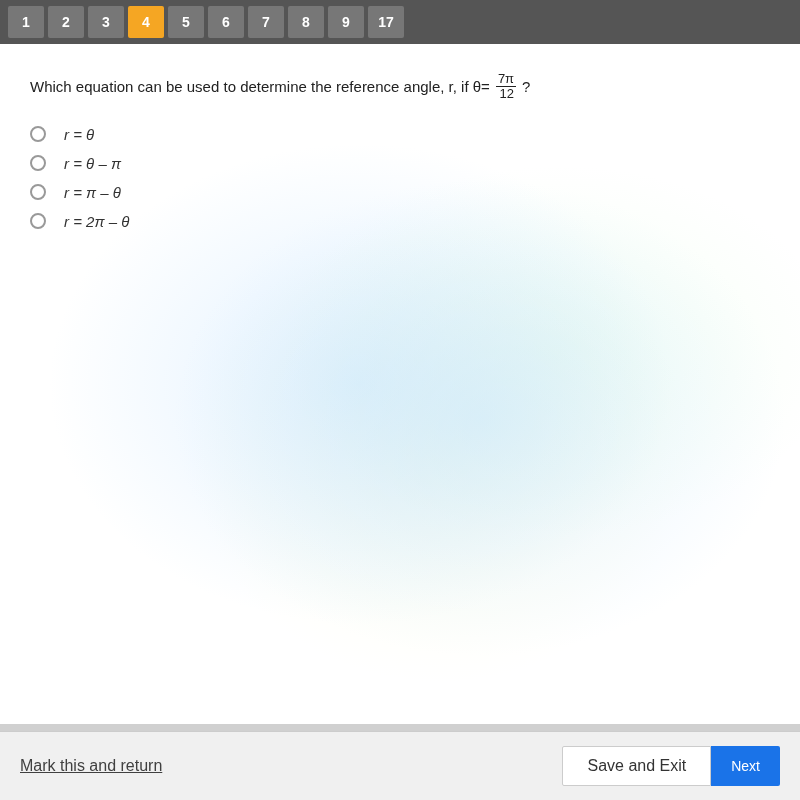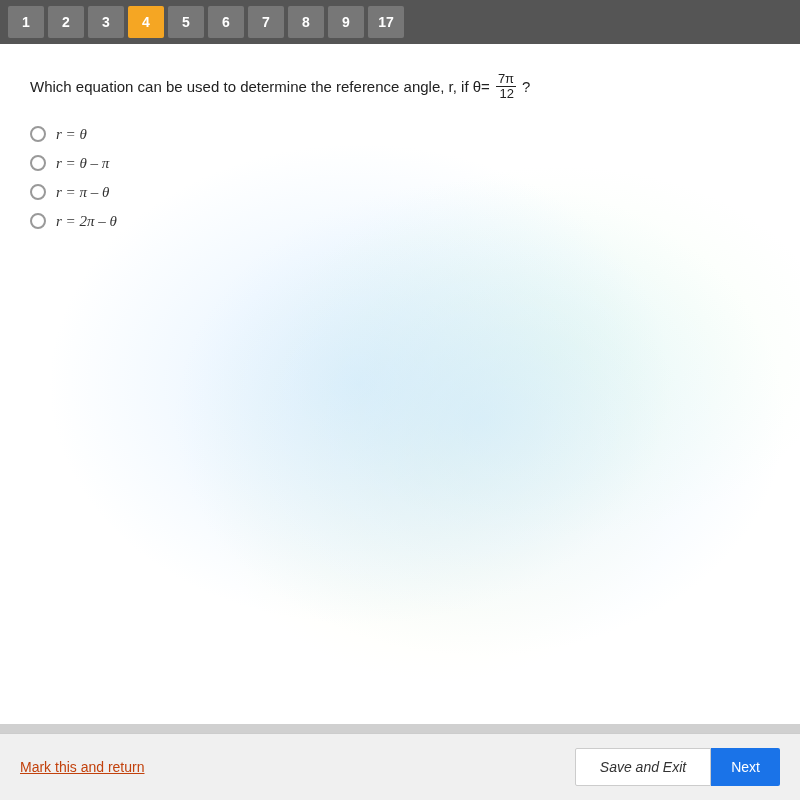--- a/index.html
+++ b/index.html
@@ -102,25 +102,24 @@
     
     .options {
       display: flex;
       flex-direction: column;
       gap: 12px;
       margin-top: 8px;
     }
     .option-row {
       display: flex;
       align-items: center;
-      gap: 10px;
+      gap: 18px;
       font-size: 15px;
       color: #333;
       cursor: pointer;
-      font-family: Liberation Serif, serif;
     }
     .radio-circle {
       width: 16px;
       height: 16px;
       border-radius: 50%;
       border: 2px solid #999;
       background: white;
       flex-shrink: 0;
       display: inline-block;
     }
@@ -133,40 +132,39 @@
       right: 0;
       background: #f0f0f0;
       border-top: 1px solid #ccc;
       padding: 14px 20px;
       display: flex;
       align-items: center;
       justify-content: space-between;
       z-index: 10;
     }
     .mark-return-link {
-      color: #c2410c;
+      color: #404040;
       text-decoration: underline;
-      font-size: 14px;
+      font-size: 16px;
       cursor: pointer;
       background: none;
       border: none;
     }
     .footer-right {
       display: flex;
       gap: 0;
     }
     .save-exit-btn {
       background: white;
       border: 1px solid #ccc;
       padding: 10px 24px;
-      font-size: 14px;
+      font-size: 16px;
       color: #333;
       cursor: pointer;
       border-radius: 2px 0 0 2px;
-      font-style: italic;
     }
     .next-btn {
       background: #1a73e8;
       border: none;
       padding: 10px 20px;
       color: white;
       font-size: 14px;
       cursor: pointer;
       border-radius: 0 2px 2px 0;
       min-width: 50px;

